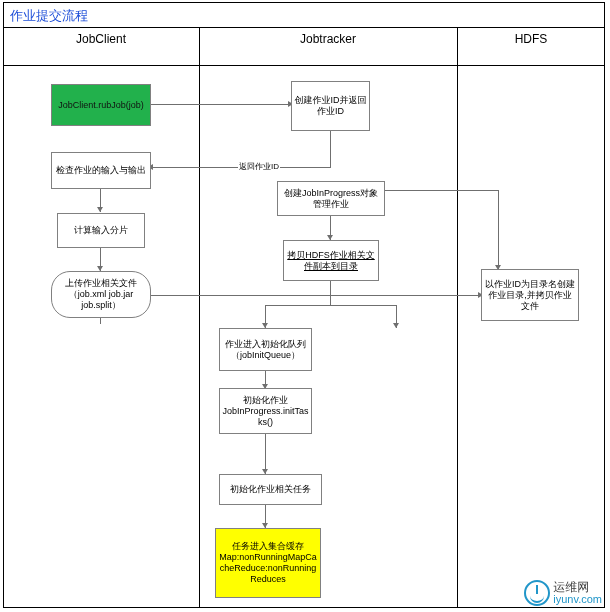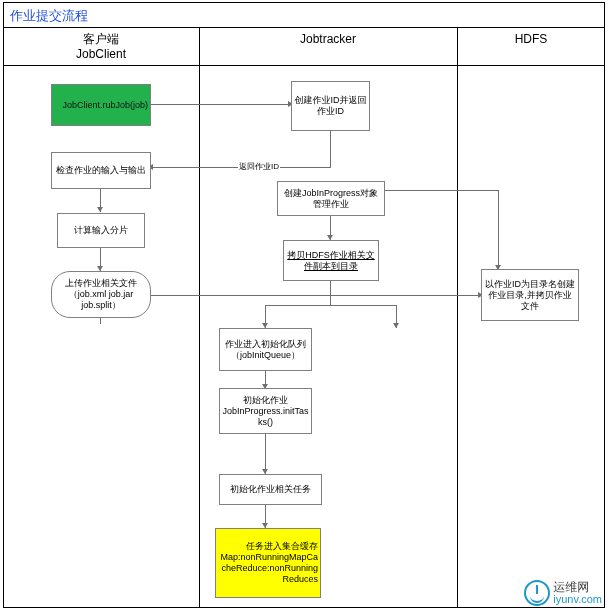--- a/index.html
+++ b/index.html
@@ -75,27 +75,25 @@
     display: flex;
     align-items: center;
     justify-content: center;
     padding: 1px 2px;
     font-family: "Liberation Sans", sans-serif;
   }
   .node .txt { width: 100%; word-break: break-word; }
   .node.green {
     background: #22b14c;
     border-color: #808080;
-    text-align: right;
   }
   .node.green .txt { color: #111; }
   .node.yellow {
     background: #ffff00;
     border-color: #808080;
-    text-align: right;
   }
   .conn {
     position: absolute;
     background: #6f6f6f;
   }
   .conn.h { height: 1px; }
   .conn.v { width: 1px; }
   .arrow {
     position: absolute;
     width: 0; height: 0;
@@ -162,21 +160,20 @@
 </head>
 <body>
 
 <div id="page">
 
   <div class="outer-frame"></div>
 
   <div class="title-bar">作业提交流程</div>
 
   <div class="lane-header lane1">
-    <div>客户端</div>
     <div>JobClient</div>
   </div>
   <div class="lane-header lane3">
     <div>HDFS</div>
   </div>
   <div class="lane-header lane2">
     <div>Jobtracker</div>
   </div>
 
   <div class="lane-divider" style="left:199px;"></div>

